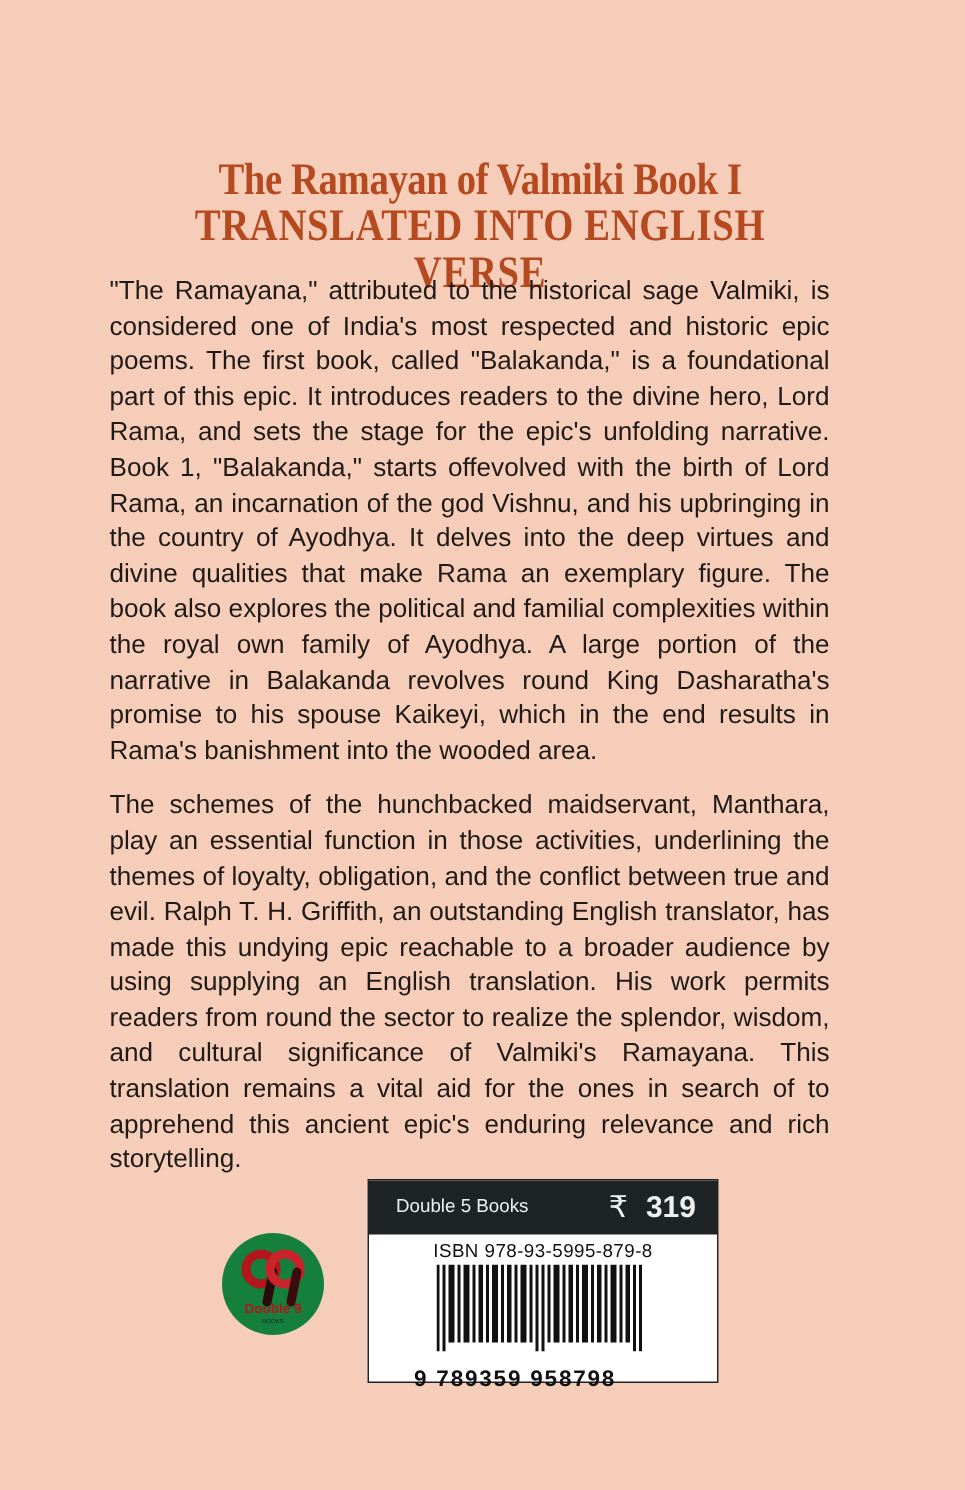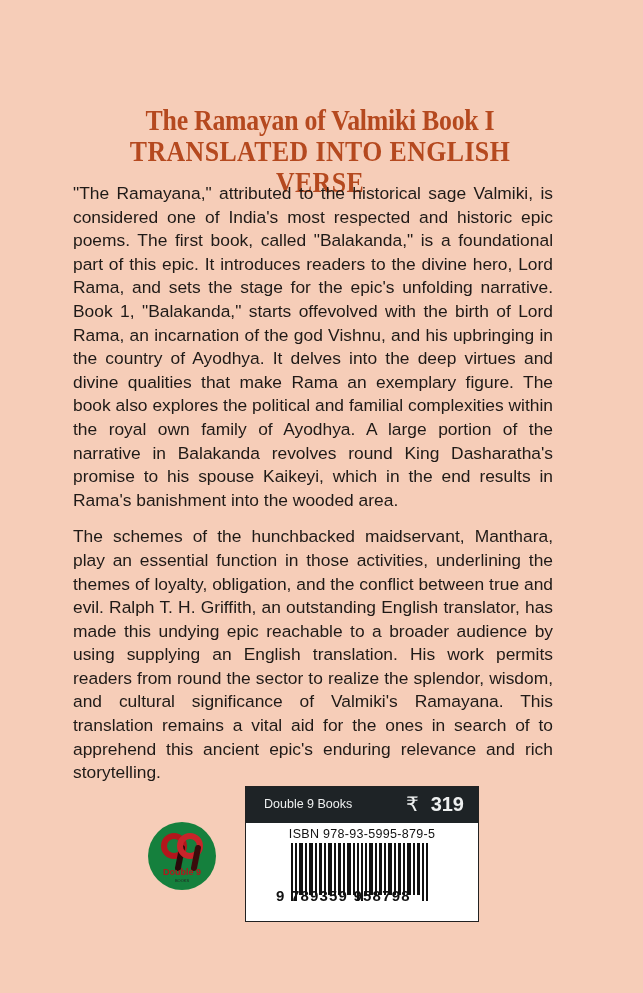--- a/index.html
+++ b/index.html
@@ -112,21 +112,21 @@
     letter-spacing: 0.3px;
   }
   .bars {
     position: absolute;
     left: 45px;
     top: 56px;
   }
   .barcode-number {
     position: absolute;
     left: 30px;
-    top: 100px;
+    top: 124px;
     font-size: 15px;
     font-weight: bold;
     color: #111;
     letter-spacing: 1.2px;
     font-family: "Liberation Sans", sans-serif;
   }
 </style>
 </head>
 <body>
 
@@ -148,26 +148,26 @@
     <path d="M34 26 L30 46" stroke="#2a0a0a" stroke-width="6" stroke-linecap="round"></path>
     <circle cx="42" cy="24" r="10" fill="none" stroke="#c8242a" stroke-width="6"></circle>
     <path d="M50 26 L46 46" stroke="#3a0c0c" stroke-width="6" stroke-linecap="round"></path>
     <text x="34" y="53" text-anchor="middle" font-size="9" font-weight="bold" fill="#b3161c" font-family="Liberation Sans, sans-serif">Double 9</text>
     <text x="34" y="60" text-anchor="middle" font-size="4" fill="#222" font-family="Liberation Sans, sans-serif">BOOKS</text>
   </svg>
 </div>
 
 <div class="barcode-box">
   <div class="barcode-header">
-    <span class="publisher-name">Double 9 Books</span>
+    <span class="publisher-name">Double 5 Books</span>
     <span class="price">
       <span class="rupee">₹</span><span>319</span>
     </span>
   </div>
-  <div class="isbn-label">ISBN 978-93-5995-879-5</div>
+  <div class="isbn-label">ISBN 978-93-5995-879-8</div>
   <svg class="bars" width="150" height="58" viewBox="0 0 150 58">
     <g fill="#111">
       <rect x="0" y="0" width="2" height="58"></rect>
       <rect x="4" y="0" width="2" height="58"></rect>
       <rect x="8" y="0" width="4" height="52"></rect>
       <rect x="14" y="0" width="2" height="52"></rect>
       <rect x="18" y="0" width="4" height="52"></rect>
       <rect x="24" y="0" width="2" height="52"></rect>
       <rect x="28" y="0" width="3" height="52"></rect>
       <rect x="33" y="0" width="2" height="52"></rect>

